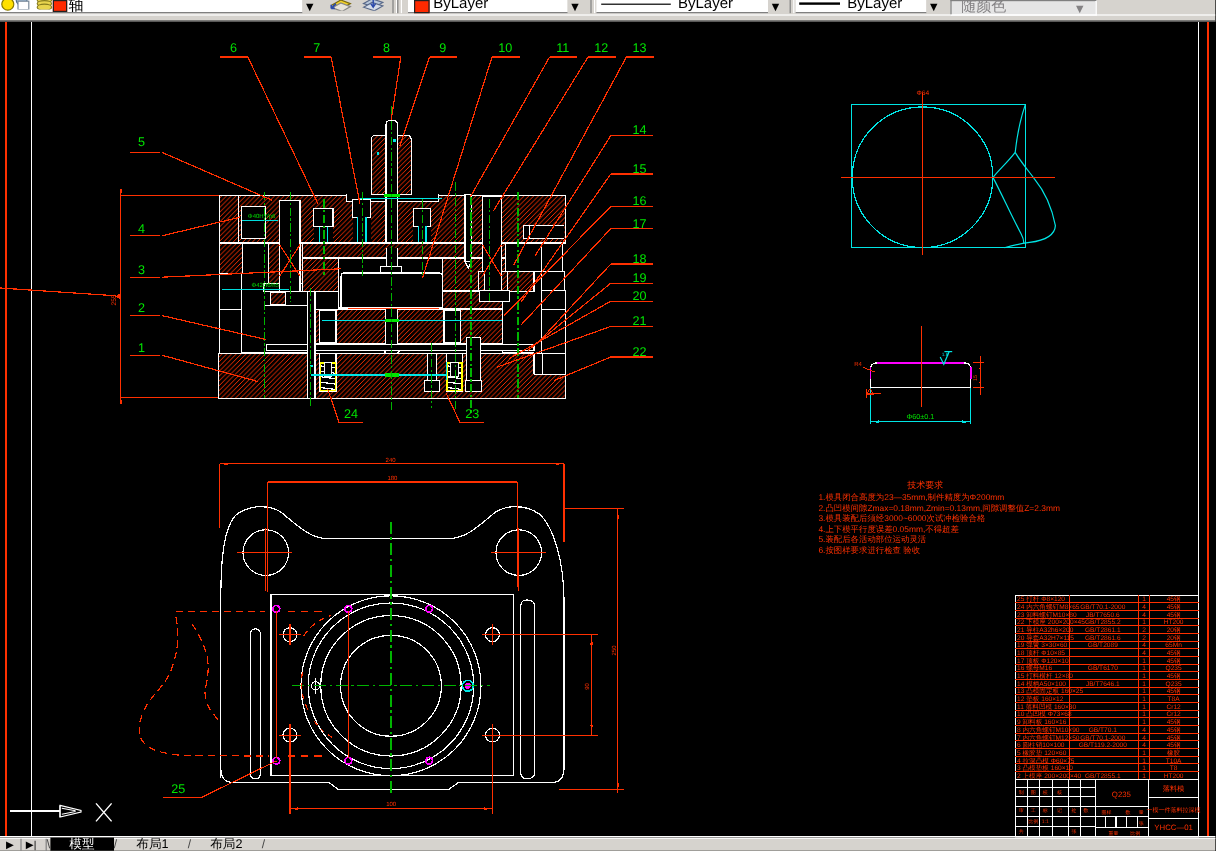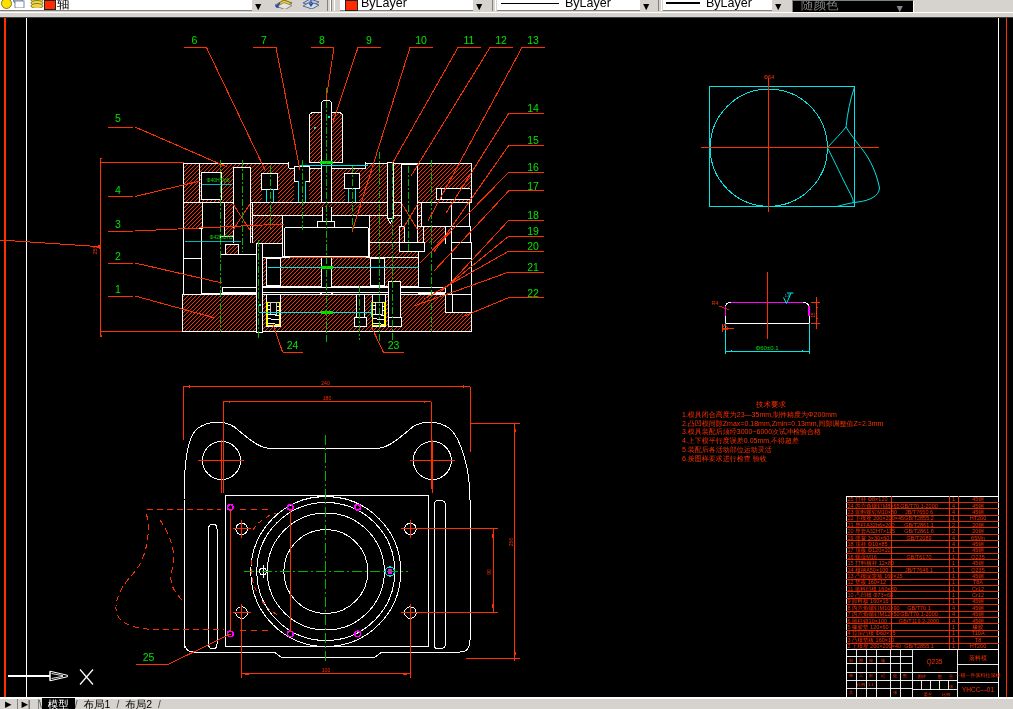--- a/index.html
+++ b/index.html
@@ -1,27 +1,27 @@
 <!DOCTYPE html>
 <html><head><meta charset="utf-8">
 <style>
  html,body{margin:0;padding:0;background:#000;width:1013px;height:709px;overflow:hidden;font-family:"Liberation Sans",sans-serif}
  #wrap{position:relative;width:1013px;height:709px;background:#000}
  #toolbar{position:absolute;left:0;top:0;width:1013px;height:17px;background:#d6d3ce;border-bottom:1px solid #404040;overflow:hidden}
  .combo{position:absolute;top:0;height:9.5px;background:#fff;border-bottom:1px solid #808080}
- .pcombo{position:absolute;top:0;height:10.5px;background:#000000;border:1px solid #808080;border-right-color:#fff;border-bottom-color:#fff}
+ .pcombo{position:absolute;top:0;height:10.5px;background:#e5e5e5;border:1px solid #808080;border-right-color:#fff;border-bottom-color:#fff}
  .ct{position:absolute;top:-4px;font-size:12.5px;color:#000;white-space:nowrap}
  .dbtn{position:absolute;top:0;width:16px;height:10px;background:#d6d3ce}
  .da{position:relative;top:-4px;left:1px;font-size:10.5px;color:#000}
  .sep{position:absolute;top:0;width:2px;height:11px;border-left:1px solid #808080;border-right:1px solid #fff}
  #toolbar::after{content:"";position:absolute;left:0;top:11.5px;width:100%;height:1px;background:#fff}
  #tabbar{position:absolute;left:0;top:698px;width:1013px;height:11px;background:#d6d3ce;border-top:1px solid #fff;font-size:10px}
  .tbtn{position:absolute;top:0;height:11px;border-right:1px solid #808080;color:#000;font-size:8.5px;line-height:10px}
  #tabs{position:absolute;left:39px;top:0;height:11px;line-height:10px;color:#000}
- .tab{padding:0 6px;font-size:10.5px}
+ .tab{padding:0 16px;font-size:10.5px}
  .tab.active{background:#000;color:#fff}
  .slash{color:#444}
  svg text{font-family:"Liberation Sans",sans-serif}
 </style></head>
 <body>
 <div id="wrap">
 
 <div id="toolbar">
  <div class="combo" style="left:0;width:252px">
    <div style="position:absolute;left:1px;top:-2px;width:9px;height:9px;border-radius:50%;background:#ffe000;border:1px solid #8a7a00"></div>

